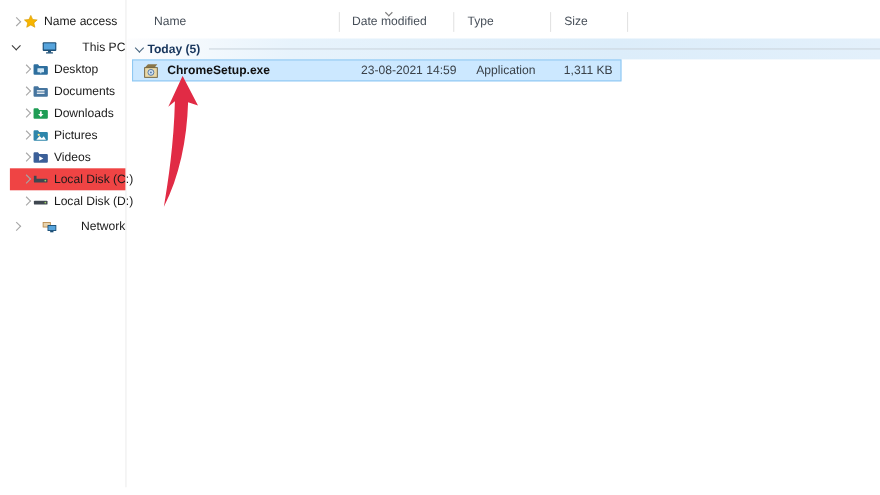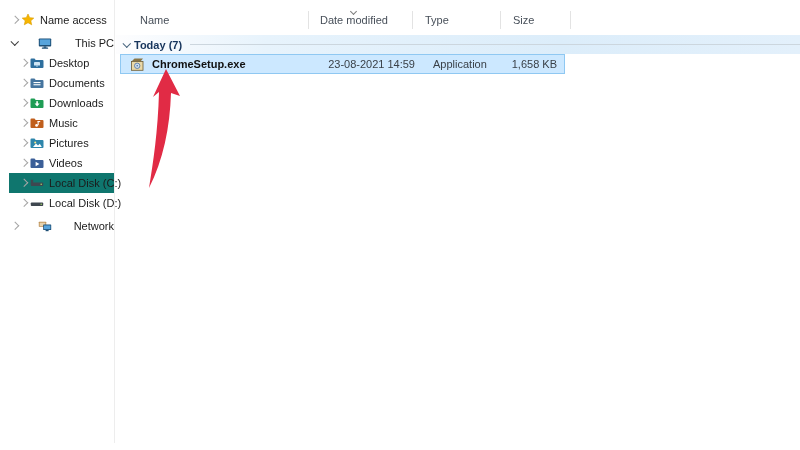--- a/index.html
+++ b/index.html
@@ -7,21 +7,21 @@
     width:800px;height:450px;position:relative;background:#ffffff;
     font-family:"Liberation Sans", sans-serif;font-size:11px;color:#1b1b1b;
     overflow:hidden;
   }
   
   .sidebar{position:absolute;left:0;top:0;width:115px;height:443px;
     border-right:1px solid #ededed;padding-top:10px;box-sizing:border-box;background:#fff;}
   .srow{height:20px;display:flex;align-items:center;margin-left:9px;cursor:default;}
   .srow.gap{margin-top:3px;justify-content:space-between;}
   .srow.d1{padding-left:9px;}
-  .srow.sel{background:#0f766e;}
+  .srow.sel{background:#ef4444;}
   .chev{width:12px;min-width:12px;display:inline-flex;justify-content:center;align-items:center;}
   .chev::before{content:"";width:4.5px;height:4.5px;border-right:1.1px solid #a6a6a6;
     border-bottom:1.1px solid #a6a6a6;transform:rotate(-45deg);}
   .chev.exp::before{border-color:#3c3c3c;transform:rotate(45deg) translate(-1px,-1px);}
   .ic{width:14px;height:14px;min-width:14px;margin-right:5px;}
   .lbl{white-space:nowrap;}
   
   .main{position:absolute;left:116px;top:8px;right:0;height:450px;}
   .listhead{position:absolute;left:0;top:0;right:0;height:26px;background:#fff;}
   .colh{position:absolute;top:6px;color:#474f59;white-space:nowrap;cursor:default;}
@@ -94,30 +94,20 @@
   <div class="srow d1">
     <span class="chev"></span>
     <svg class="ic" viewBox="0 0 14 14">
       <path d="M0.5 3.5 Q0.5 2.5 1.5 2.5 L4.5 2.5 L5.7 4 L12.5 4 Q13.5 4 13.5 5 L13.5 11 Q13.5 12 12.5 12 L1.5 12 Q0.5 12 0.5 11 Z" fill="#1f9d55"></path>
       <rect x="6.3" y="5.2" width="1.6" height="2.8" fill="#ffffff"></rect>
       <path d="M4.6 7.6 L9.6 7.6 L7.1 10.4 Z" fill="#ffffff"></path>
     </svg>
     <span class="lbl">Downloads</span>
   </div>
 
-  <div class="srow d1">
-    <span class="chev"></span>
-    <svg class="ic" viewBox="0 0 14 14">
-      <path d="M0.5 3.5 Q0.5 2.5 1.5 2.5 L4.5 2.5 L5.7 4 L12.5 4 Q13.5 4 13.5 5 L13.5 11 Q13.5 12 12.5 12 L1.5 12 Q0.5 12 0.5 11 Z" fill="#c05f1d"></path>
-      <rect x="7.6" y="5" width="1.1" height="4.2" fill="#ffffff"></rect>
-      <circle cx="6.6" cy="9.4" r="1.4" fill="#ffffff"></circle>
-      <rect x="7.6" y="5" width="2.6" height="1.1" fill="#ffffff"></rect>
-    </svg>
-    <span class="lbl">Music</span>
-  </div>
 
   <div class="srow d1">
     <span class="chev"></span>
     <svg class="ic" viewBox="0 0 14 14">
       <path d="M0.5 3.5 Q0.5 2.5 1.5 2.5 L4.5 2.5 L5.7 4 L12.5 4 Q13.5 4 13.5 5 L13.5 11 Q13.5 12 12.5 12 L1.5 12 Q0.5 12 0.5 11 Z" fill="#2e86ab"></path>
       <circle cx="5.2" cy="6.6" r="1" fill="#ffe98a"></circle>
       <path d="M3 11 L6 7.6 L8 9.6 L9.8 7.8 L11.8 11 Z" fill="#ffffff"></path>
     </svg>
     <span class="lbl">Pictures</span>
   </div>
@@ -173,34 +163,34 @@
     <span class="colh" style="left:397px">Size</span>
     <span class="sortchev" style="left:232px"></span>
     <span class="sep" style="left:192px"></span>
     <span class="sep" style="left:296px"></span>
     <span class="sep" style="left:384px"></span>
     <span class="sep" style="left:454px"></span>
   </div>
 
   <div class="grouprow">
     <span class="gchev"></span>
-    <span class="gname">Today (7)</span>
+    <span class="gname">Today (5)</span>
     <span class="gline"></span>
   </div>
 
   <div class="filerow">
     <svg class="fic" viewBox="0 0 15 15">
       <path d="M1.5 4.5 L4.5 1.5 L13 1.5 L10.5 4.5 Z" fill="#8a7648"></path>
       <rect x="1.5" y="4.5" width="11.5" height="8.8" fill="#ead9a8" stroke="#6b5a33" stroke-width="0.8"></rect>
       <circle cx="7.2" cy="8.8" r="2.7" fill="#cfe0f0" stroke="#4a6fa0" stroke-width="0.8"></circle>
       <circle cx="7.2" cy="8.8" r="0.8" fill="#4a6fa0"></circle>
     </svg>
     <span class="fname">ChromeSetup.exe</span>
     <span class="fdate">23-08-2021 14:59</span>
     <span class="ftype">Application</span>
-    <span class="fsize">1,658 KB</span>
+    <span class="fsize">1,311 KB</span>
   </div>
 
 </div>
 
 <svg class="arrow" viewBox="0 0 38 122">
   <path d="M20,0 L34,27 L25,24 C24,58 17,92 3,119 C7,95 12,62 13,23 L7,28 Z" fill="#e12b45"></path>
 </svg>
 
 </body></html>

